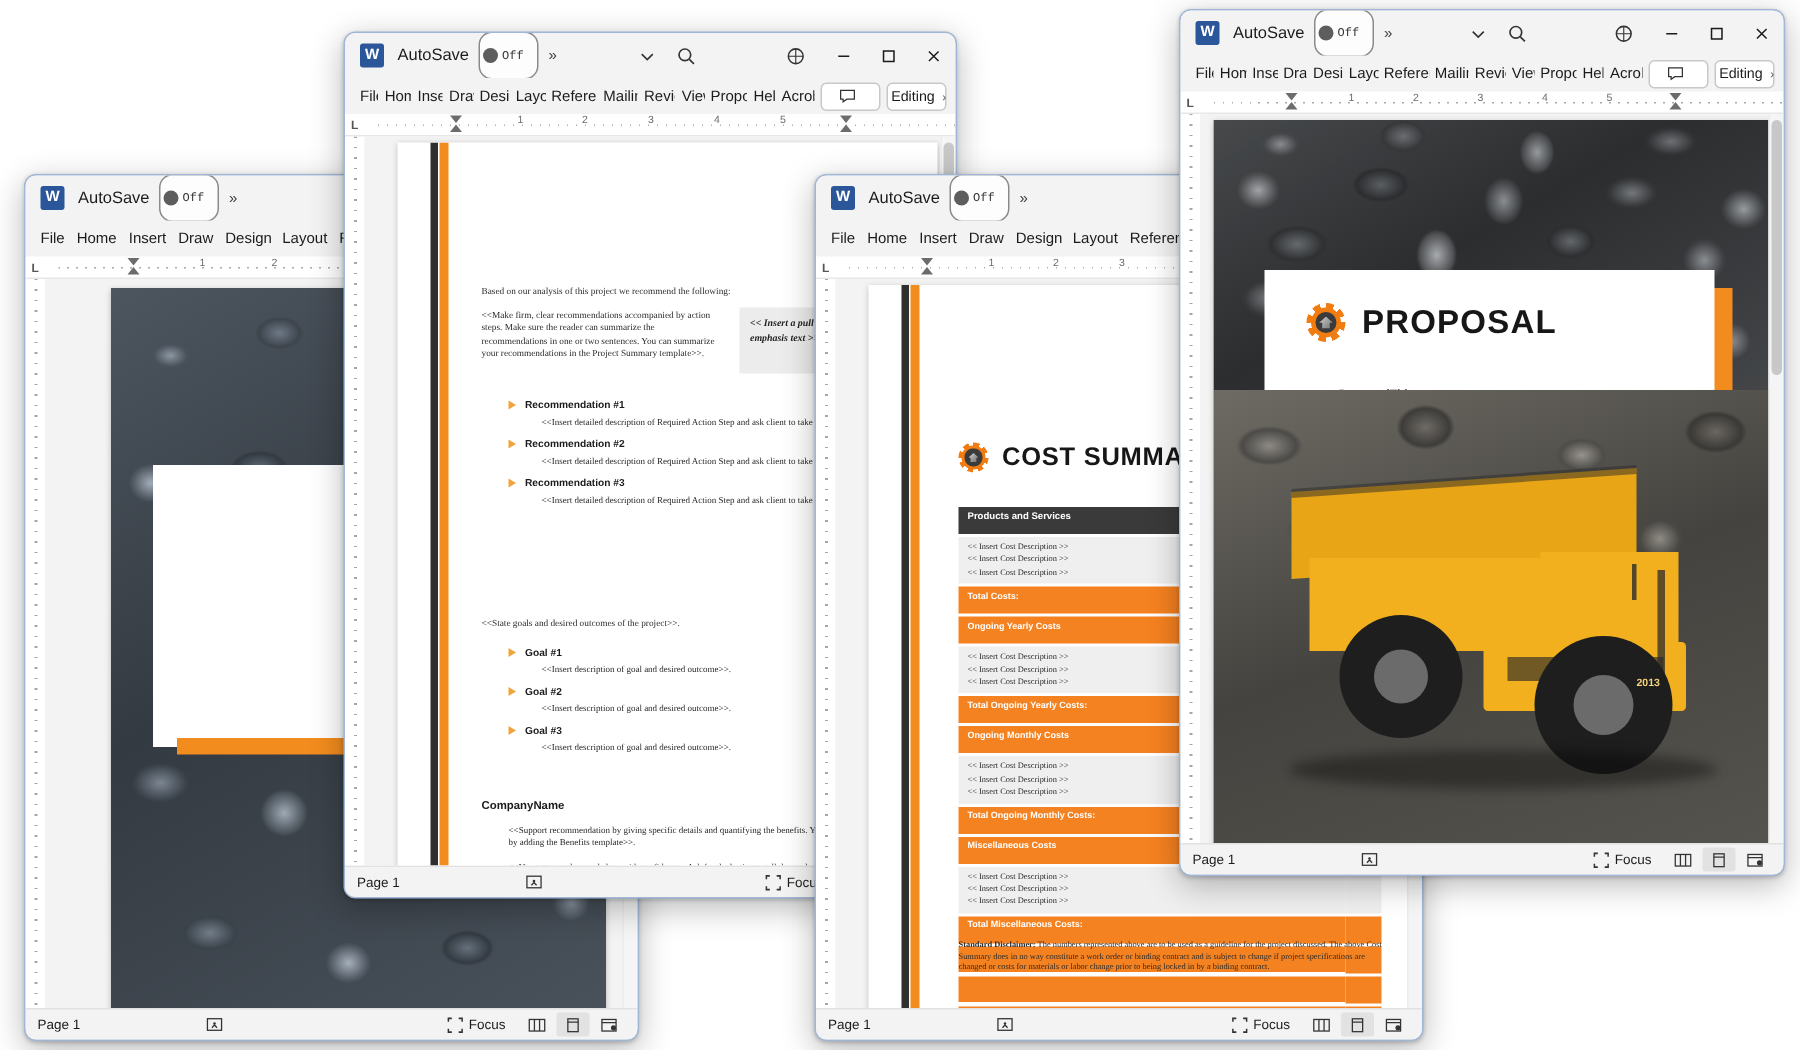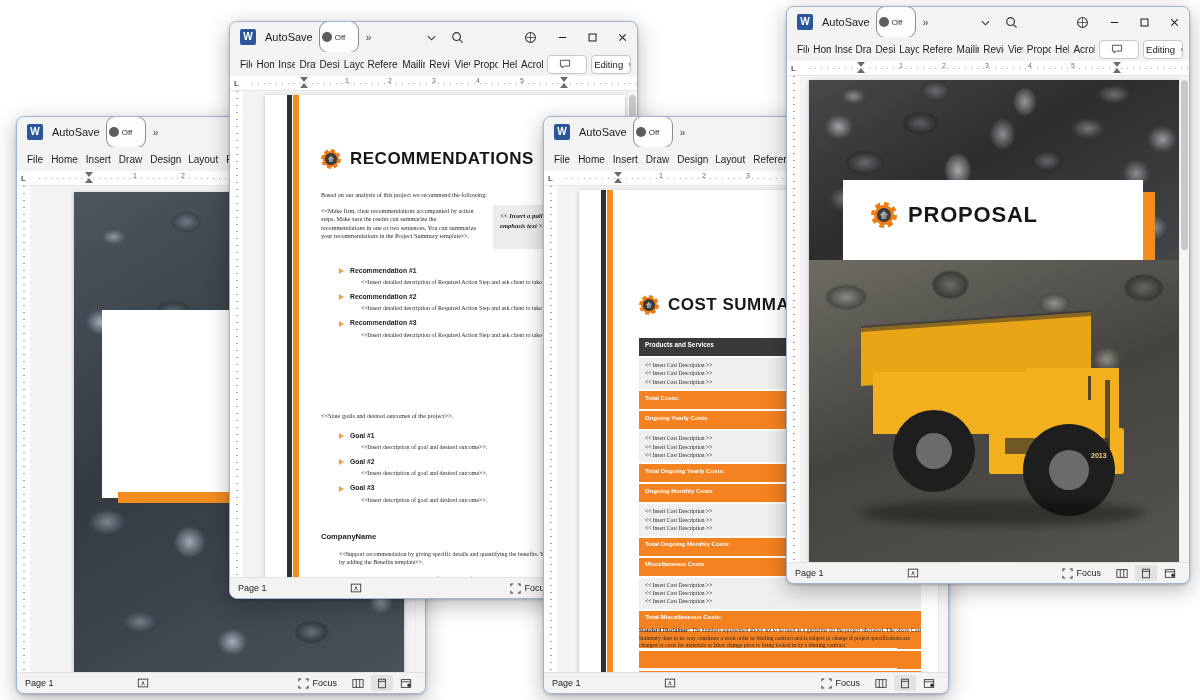--- a/index.html
+++ b/index.html
@@ -30,20 +30,21 @@
   .wlogo{
     width:16px;height:16px;border-radius:2px;background:#2b579a;
     color:#fff;font-size:10px;font-weight:bold;line-height:16px;text-align:center;
     flex:0 0 16px;
   }
   .autosave-lbl{font-size:11px;color:#1b1b1b;margin-left:9px;white-space:nowrap;}
   .toggle{
     margin-left:6px;width:40px;height:32px;border-radius:9px;border:1px solid #8a8a8a;
     background:#fdfdfd;display:flex;align-items:center;padding:0 2px;box-sizing:border-box;
     flex:0 0 40px;
+    font-family:Liberation Mono, monospace;
   }
   .toggle .knob{width:10px;height:10px;border-radius:50%;background:#5d5d5d;flex:0 0 10px;}
   .toggle .tlabel{font-size:8px;color:#333;margin-left:3px;}
   .chevmore{margin-left:7px;font-size:10px;color:#444;}
   .tbspacer{flex:1 1 auto;}
   .tb-icon{
     width:26px;height:22px;display:flex;align-items:center;justify-content:center;
     font-size:11px;color:#333;
   }
   .tb-icon svg{display:block;}
@@ -451,30 +452,20 @@
   </div>
 
   <div class="canvas">
     <div class="vruler"></div>
     <div class="page-area">
       <div class="page" style="left:22px;top:4px;width:360px;height:490px;">
 
         <div class="darkbar" style="left:22px;top:0;width:5px;height:490px;"></div>
         <div class="orangebar" style="left:28px;top:0;width:6px;height:490px;"></div>
 
-        <div style="position:absolute;left:56px;top:54px;display:flex;align-items:center;gap:9px;">
-          <div class="logo" style="width:20px;height:20px;position:relative;">
-            <div class="gear"></div>
-              <div class="ring"></div>
-            <div class="core">
-                <div class="chev"></div>
-              </div>
-          </div>
-          <span class="doctitle" style="font-size:17px;">RECOMMENDATIONS</span>
-        </div>
 
         <div class="body-serif" style="position:absolute;left:56px;top:96px;width:290px;font-size:6.2px;line-height:8px;">Based on our analysis of this project we recommend the following:</div>
 
         <div class="body-serif" style="position:absolute;left:56px;top:112px;width:158px;font-size:6.2px;line-height:8.4px;">&lt;&lt;Make firm, clear recommendations accompanied by action steps.  Make sure the reader can summarize the recommendations in one or two sentences.  You can summarize your recommendations in the Project Summary template&gt;&gt;.</div>
 
         <div class="pullquote" style="left:228px;top:110px;width:120px;height:44px;padding:6px 7px;font-size:6.6px;line-height:10px;box-sizing:border-box;">&lt;&lt; Insert a pull quote that will be in emphasis text &gt;&gt;</div>
 
         <div style="position:absolute;left:74px;top:172px;width:275px;">
           <div style="margin-bottom:3px;">
             <div class="bullet-head" style="font-size:6.8px;"><span class="tri"></span><span>Recommendation #1</span></div>

